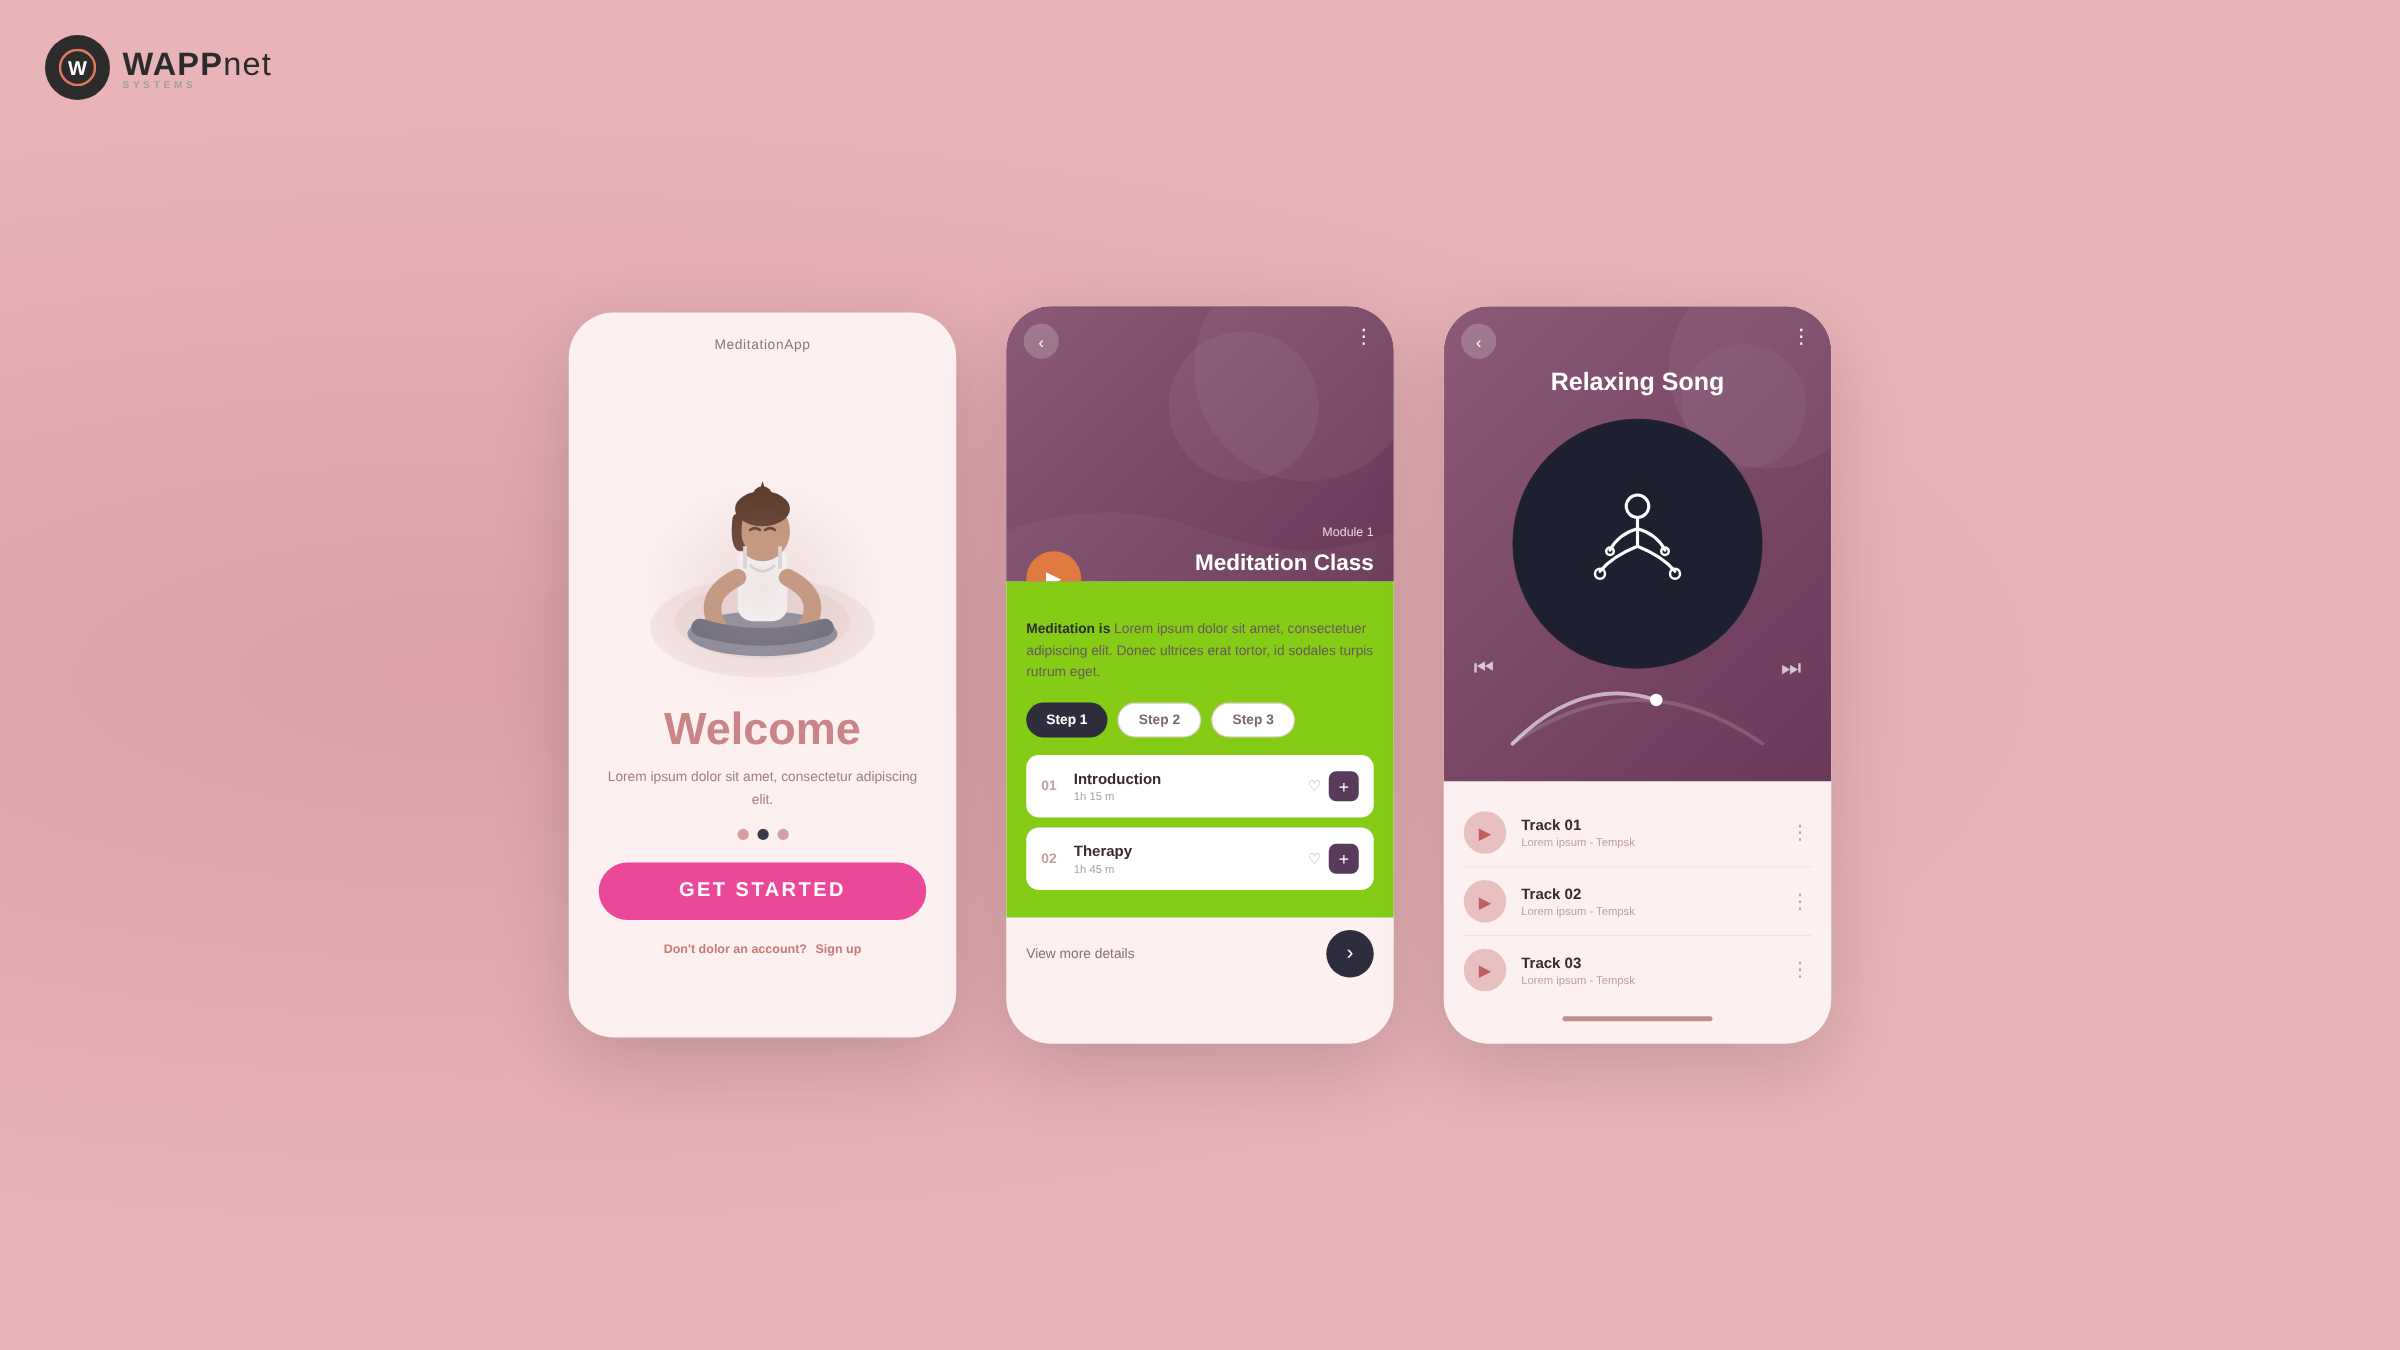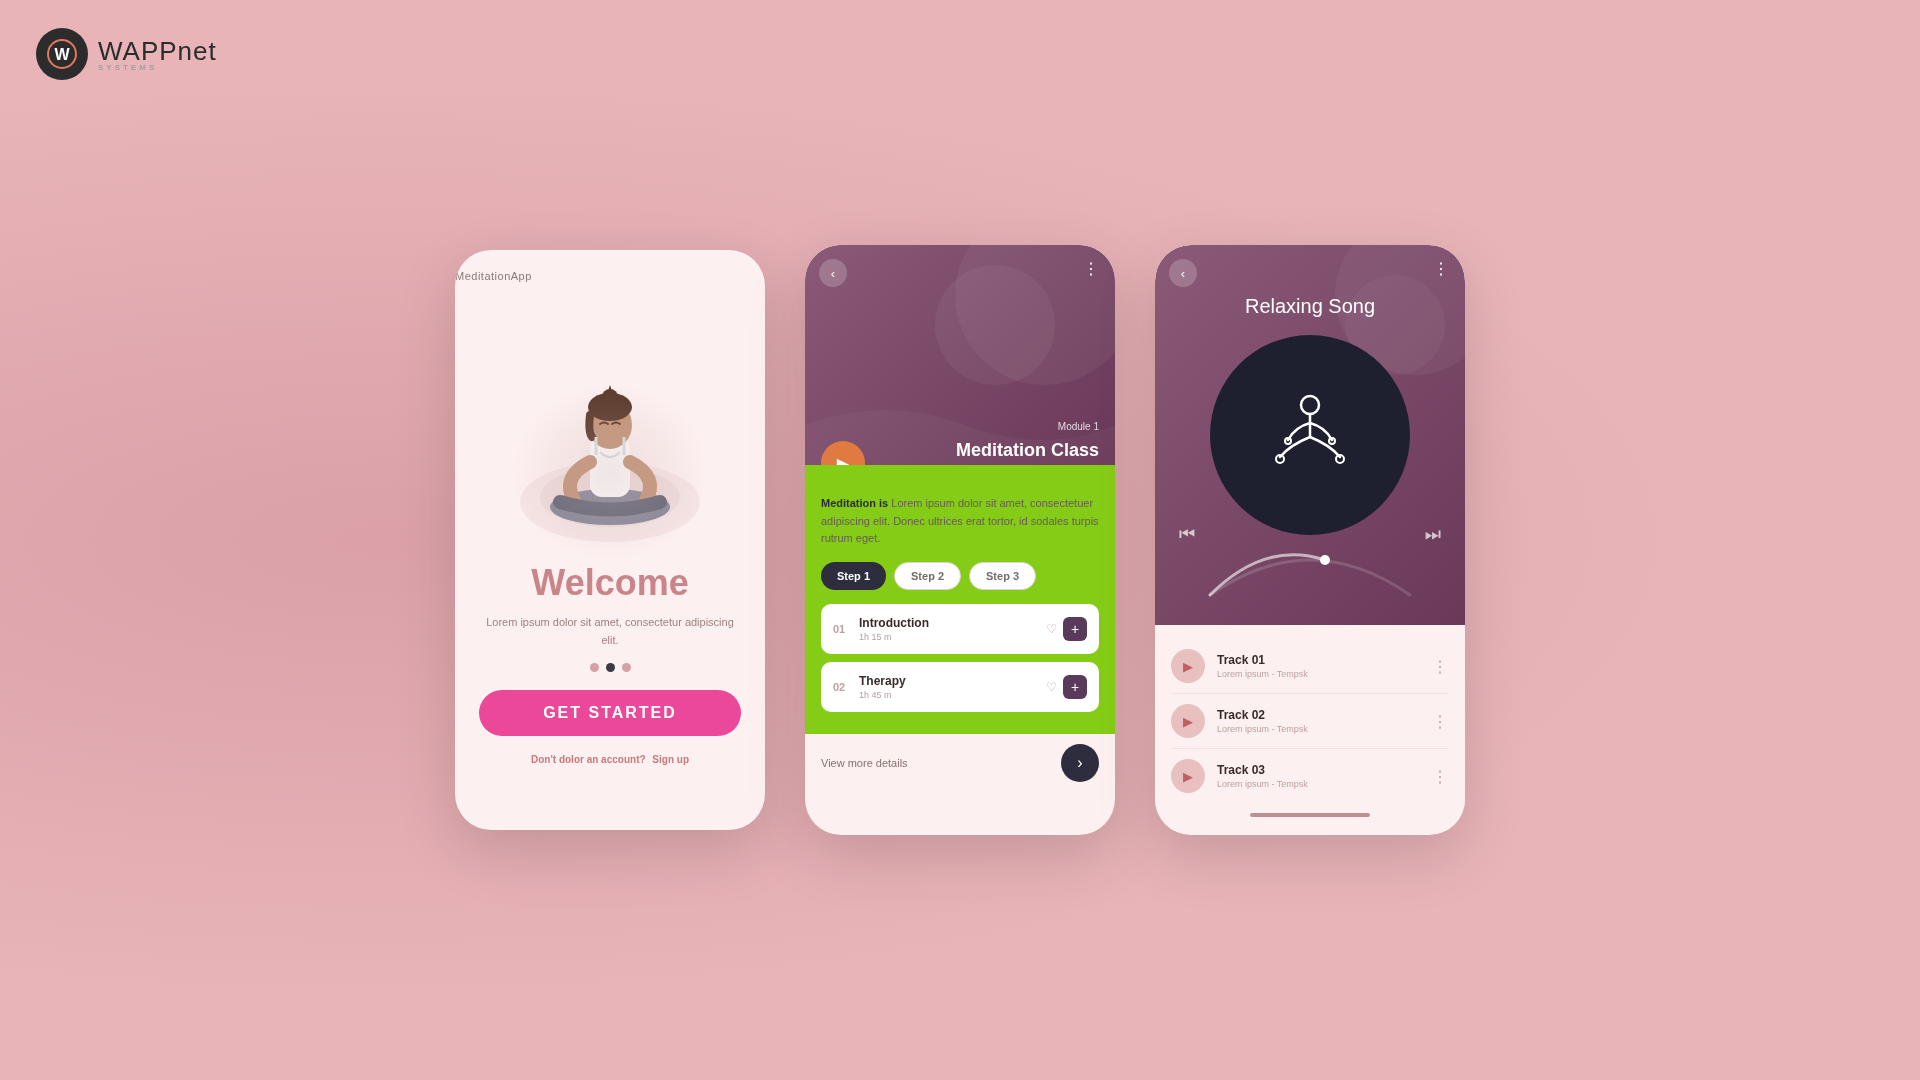--- a/index.html
+++ b/index.html
@@ -62,21 +62,21 @@
       box-shadow: 0 20px 60px rgba(0,0,0,0.15);
     }
 
     
     .phone1 {
       width: 310px;
       height: 580px;
     }
 
     .phone1-header {
-      text-align: left;
+      text-align: center;
       padding: 20px 0 10px;
       font-size: 11px;
       color: #8a7a7a;
       letter-spacing: 0.5px;
     }
 
     .phone1-illustration {
       width: 100%;
       height: 270px;
       display: flex;
@@ -381,21 +381,21 @@
       background: linear-gradient(135deg, #8a5a78 0%, #6a3858 100%);
       height: 380px;
       position: relative;
       border-radius: 36px 36px 0 0;
       overflow: hidden;
     }
 
     .phone3-title-text {
       color: white;
       font-size: 20px;
-      font-weight: 400;
+      font-weight: 700;
       text-align: center;
       position: absolute;
       top: 50px;
       left: 0; right: 0;
     }
 
     .phone3-nav {
       position: absolute;
       top: 14px;
       left: 0; right: 0;
@@ -494,21 +494,21 @@
 <body>
 
 <div class="logo">
   <div class="logo-circle">
     <svg width="30" height="30" viewBox="0 0 30 30">
       <circle cx="15" cy="15" r="14" fill="none" stroke="#e07a5f" stroke-width="2"></circle>
       <text x="15" y="21" text-anchor="middle" fill="white" font-size="16" font-weight="900" font-family="Arial">W</text>
     </svg>
   </div>
   <div class="logo-text">
-    <span style="color:#2c2c2c;font-weight:400;font-size:26px;">WAPP</span><span style="color:#2c2c2c;font-weight:400;font-size:26px;">net</span>
+    <span style="color:#2c2c2c;font-weight:700;font-size:26px;">WAPP</span><span style="color:#2c2c2c;font-weight:400;font-size:26px;">net</span>
     <div style="font-size:8px;color:#a0a0a0;letter-spacing:3px;margin-top:-4px;">SYSTEMS</div>
   </div>
 </div>
 
 <div class="phones">
 
   <div class="phone phone1">
     <div class="phone1-header">MeditationApp</div>
 
     <div class="phone1-illustration">

